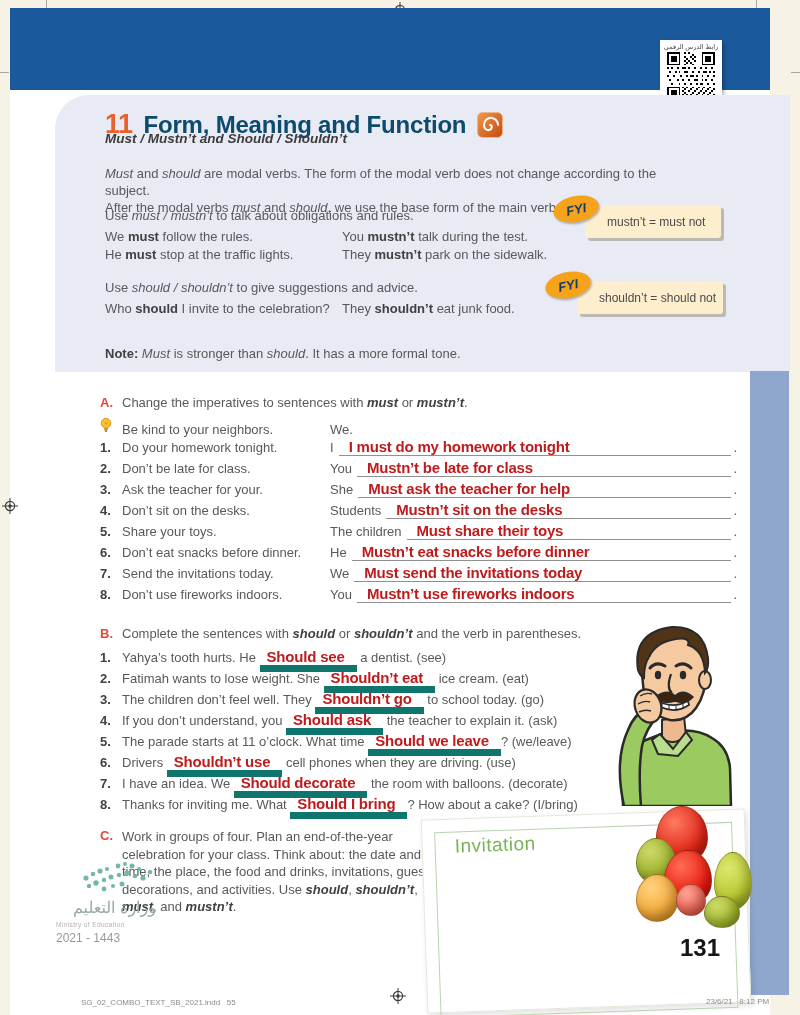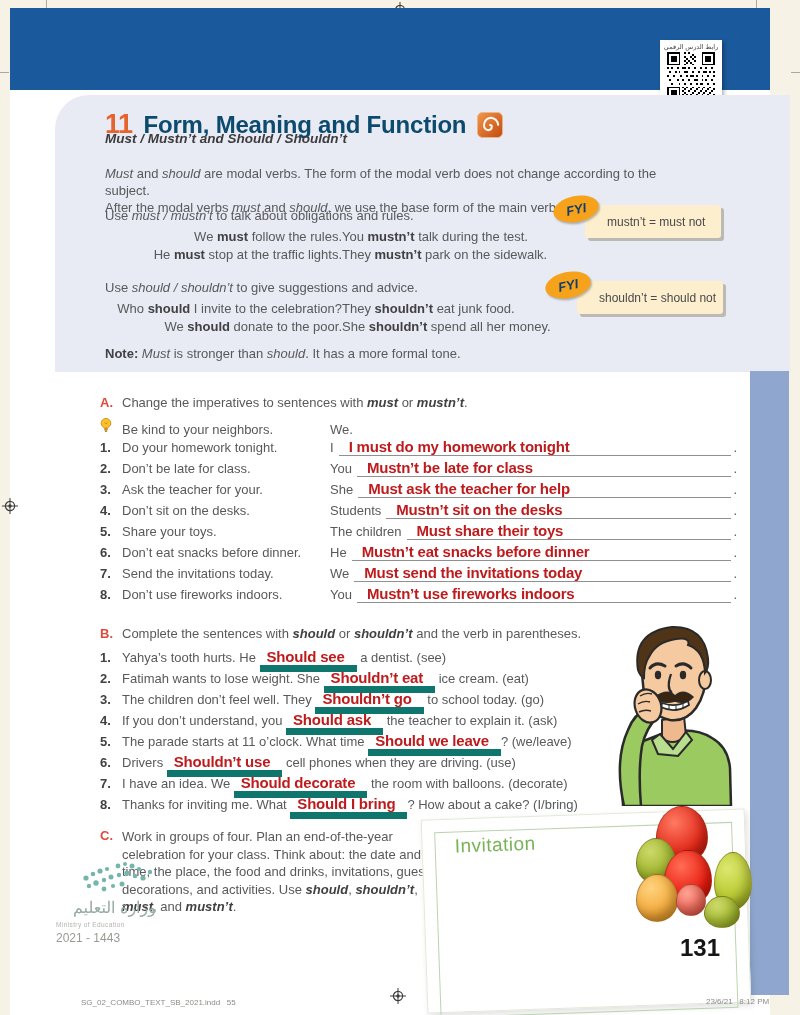--- a/index.html
+++ b/index.html
@@ -29,21 +29,21 @@
   .lesson-num{font-size:27px;font-weight:800;color:#e7632e;letter-spacing:-.5px;}
   .lesson-title{font-size:24px;font-weight:800;color:#0c4a6e;letter-spacing:-.2px;}
   .subtitle{position:absolute;left:50px;top:36px;font-size:13.5px;font-weight:700;font-style:italic;color:#3c3c3e;}
   .ptext{font-size:13px;color:#58595b;line-height:17px;}
   .intro{position:absolute;left:50px;top:70px;width:560px;}
   .use1{position:absolute;left:50px;top:112px;}
   .grid1{position:absolute;left:50px;top:133px;}
   .use2{position:absolute;left:50px;top:184px;}
   .grid2{position:absolute;left:50px;top:205px;}
   .note{position:absolute;left:50px;top:250px;}
-  .ex-row{display:flex;height:17.5px;text-align:right;}
+  .ex-row{display:flex;height:17.5px;}
   .ex-col1{width:237px;}
   .bw{font-weight:700;color:#414042;font-style:normal;}
   .it{font-style:italic;}
   .bi{font-weight:700;font-style:italic;color:#414042;}
   .nb{font-weight:700;color:#414042;}
 
   
   .fyi-box{position:absolute;height:33px;background:#fdeecd;border-radius:3px;
            box-shadow:3px 3px 0 rgba(148,143,128,.55);display:flex;align-items:center;}
   .fyi-text{font-size:12px;color:#4a4a4c;padding-left:22px;white-space:nowrap;}
@@ -193,24 +193,20 @@
       <div class="fyi-badge">FYI</div>
       <div class="fyi-text">mustn’t = must not</div>
     </div>
 
     <div class="use2 ptext"><span>Use </span><span class="it">should / shouldn’t</span><span> to give suggestions and advice.</span></div>
 
     <div class="grid2 ptext">
       <div class="ex-row">
           <div class="ex-col1"><span>Who </span><span class="bw">should</span><span> I invite to the celebration?</span></div>
           <div class="ex-col2"><span>They </span><span class="bw">shouldn’t</span><span> eat junk food.</span></div>
-        </div>
-      <div class="ex-row">
-          <div class="ex-col1"><span>We </span><span class="bw">should</span><span> donate to the poor.</span></div>
-          <div class="ex-col2"><span>She </span><span class="bw">shouldn’t</span><span> spend all her money.</span></div>
         </div>
     </div>
 
     <div class="fyi-box" style="left:522px;top:186px;width:146px;">
       <div class="fyi-badge">FYI</div>
       <div class="fyi-text">shouldn’t = should not</div>
     </div>
 
     <div class="note ptext"><span class="nb">Note: </span><span class="it">Must</span><span> is stronger than </span><span class="it">should</span><span>. It has a more formal tone.</span></div>
   </div>

